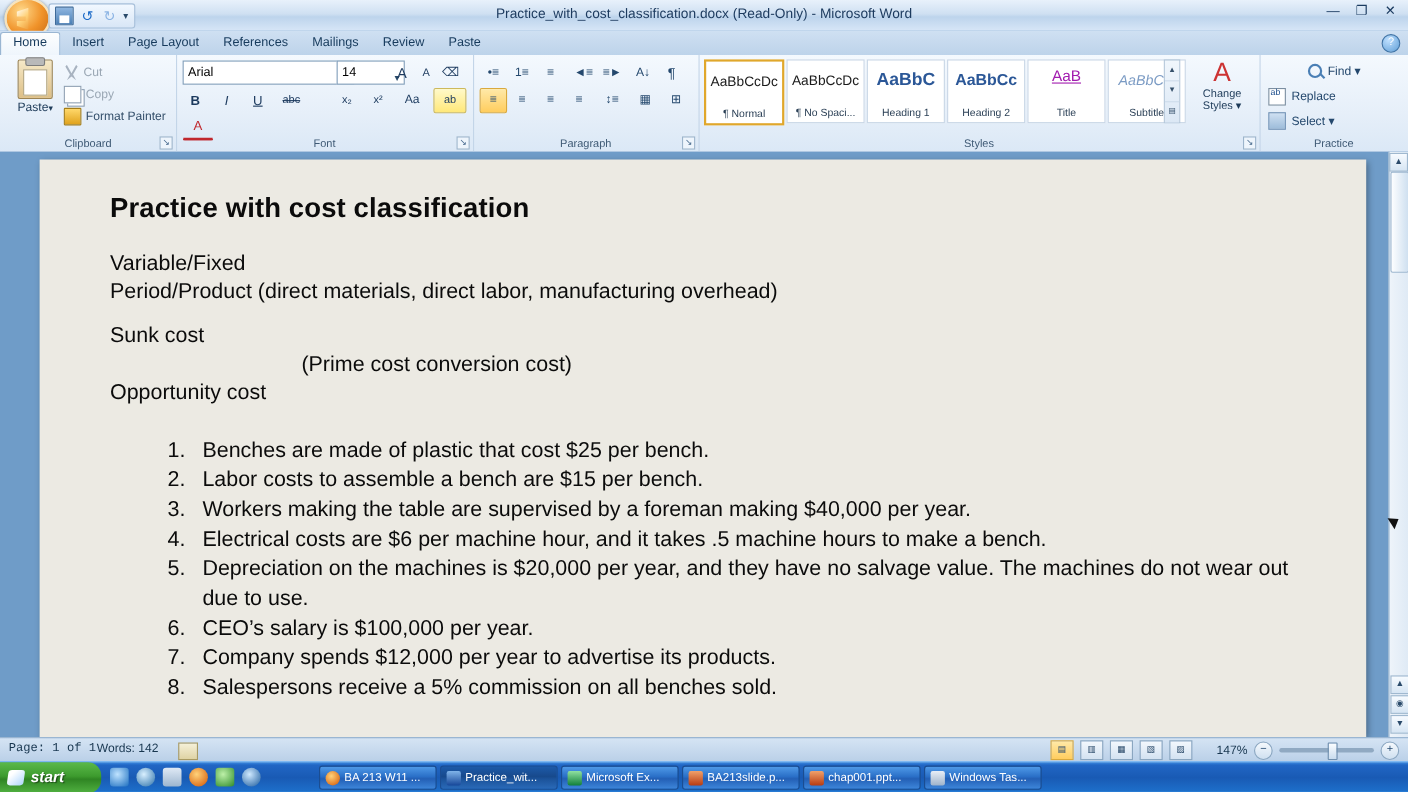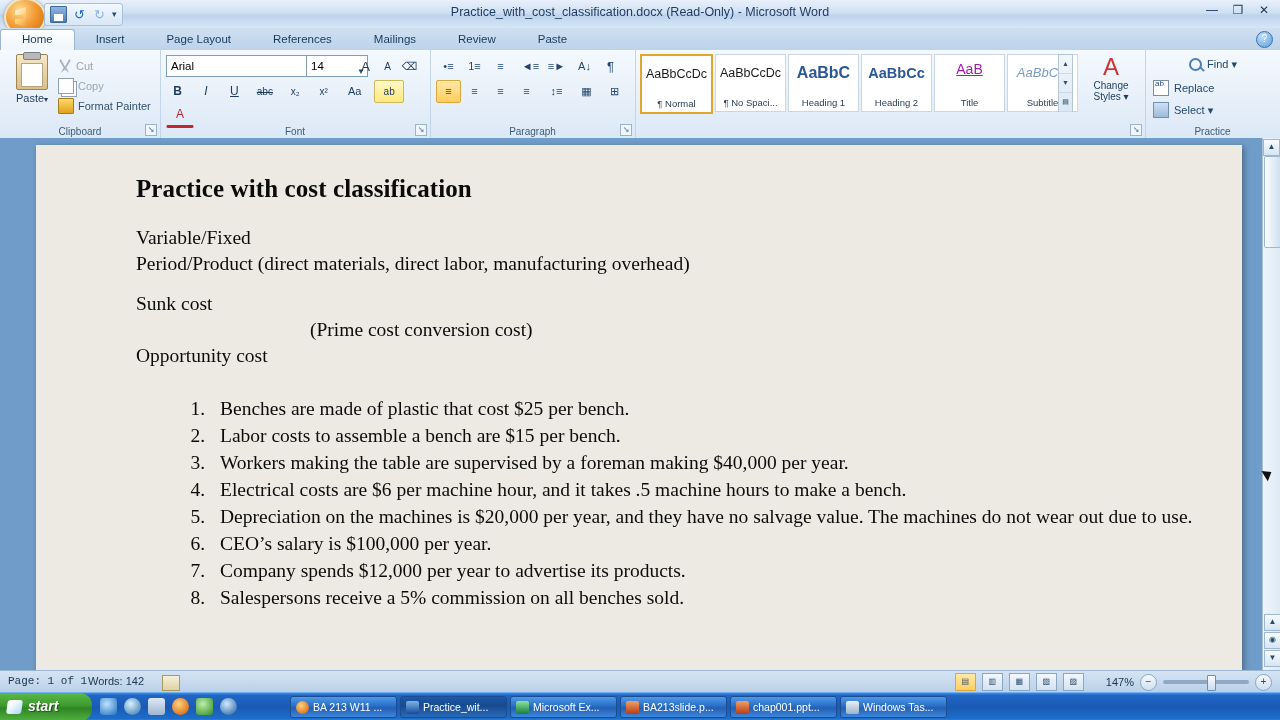--- a/index.html
+++ b/index.html
@@ -51,21 +51,21 @@
     clip-path:polygon(0 18%,55% 0,55% 100%,0 82%,0 60%,42% 60%,42% 40%,0 40%);
   }
 
   
   .tabsbar{
     position:absolute;left:0;top:28px;width:1280px;height:22px;
     background:linear-gradient(180deg,#cfe0f2,#bdd3ea);
     border-bottom:1px solid #9ab6d2;
   }
   .tab{
-    position:relative;float:left;height:21px;line-height:21px;padding:0 21px;margin-top:1px;
+    position:relative;float:left;height:21px;line-height:21px;padding:0 11px;margin-top:1px;
     font-size:11.5px;color:#163a5c;cursor:default;
   }
   .tab.active{
     background:linear-gradient(180deg,#fdfefe,#eef5fc);
     border:1px solid #9ab6d2;border-bottom:none;border-radius:3px 3px 0 0;
     line-height:19px;
   }
   .help-ico{
     position:absolute;right:7px;top:3px;width:15px;height:15px;border-radius:50%;
     background:radial-gradient(circle at 35% 30%,#bfe0ff,#5f9ed6);
@@ -170,21 +170,21 @@
   .vs-btn{width:15px;height:15px;margin:1px auto;background:linear-gradient(180deg,#f7fbff,#d6e5f3);
     border:1px solid #9fb8cf;font-size:8px;text-align:center;line-height:13px;color:#2a4a6a;}
   .vs-thumb{position:absolute;left:1px;top:18px;width:15px;height:90px;
     background:linear-gradient(90deg,#fdfeff,#cfe0f0);border:1px solid #9fb8cf;border-radius:2px;}
   .vs-extra{position:absolute;left:1px;bottom:2px;width:15px;}
   .page{
     position:absolute;left:36px;top:7px;width:1206px;height:525px;
     background:#eceae3;box-shadow:2px 2px 6px rgba(0,0,0,.35);
     overflow:hidden;
   }
-  .doc-body{padding:30px 46px 0 100px;color:#0b0b0b;font-family:Liberation Serif, serif;}
+  .doc-body{padding:30px 46px 0 64px;color:#0b0b0b;}
   h1.doc-h1{font-size:25px;font-weight:bold;margin:0 0 22px 0;letter-spacing:.1px;}
   .doc-p{font-size:19.5px;line-height:26px;margin:0;}
   .doc-p.indent{padding-left:174px;}
   .gap{height:26px;}
   ol.doc-list{margin:0;padding-left:74px;font-size:19.5px;line-height:27px;}
   ol.doc-list li{margin:0;padding-left:10px;}
 
   
   .statusbar{
     position:absolute;left:0;top:670px;width:1280px;height:22px;
@@ -308,21 +308,21 @@
       </div>
       <div class="mini-btn" style="left:194px;top:5px;font-size:13px;">A</div>
       <div class="mini-btn" style="left:216px;top:5px;font-size:10px;">A</div>
       <div class="mini-btn" style="left:238px;top:5px;font-size:11px;">⌫</div>
 
       <div class="fg-row2">
         <span class="mini-btn" style="font-weight:bold;width:21px;">B</span>
         <span class="mini-btn" style="font-style:italic;width:21px;">I</span>
         <span class="mini-btn" style="text-decoration:underline;width:21px;">U</span>
         <span class="mini-btn" style="text-decoration:line-through;font-size:10px;width:25px;">abc</span>
-        <span class="mini-btn" style="font-size:10px;width:20px;">x₂</span>
+        <span class="mini-btn" style="font-size:10px;width:20px;margin-left:20px;">x₂</span>
         <span class="mini-btn" style="font-size:10px;width:20px;">x²</span>
         <span class="mini-btn" style="font-size:11px;width:26px;">Aa</span>
         <span class="mini-btn" style="font-size:10px;width:28px;background:linear-gradient(180deg,#fff9c9,#ffe87a);border:1px solid #cdb95c;">ab</span>
         <span class="mini-btn" style="font-size:12px;width:26px;color:#c0272d;border-bottom:3px solid #c0272d;">A</span>
       </div>
       <div class="grp-label">Font</div>
       <div class="grp-dlg">↘</div>
     </div>
 
     <div class="grp" id="g-para">
@@ -376,20 +376,21 @@
       <div class="sgal-scroll">
         <div>▲</div>
         <div>▼</div>
         <div>▤</div>
       </div>
       <div class="change-styles">
         <div class="cs-ico">A</div>
         <div class="cs-label">Change</div>
         <div class="cs-label">Styles ▾</div>
       </div>
+      <div class="grp-label">Styles</div>
       <div class="grp-dlg">↘</div>
     </div>
 
     <div class="grp" id="g-edit">
       <div class="ed-item" style="top:8px;padding-left:36px;">
         <span class="ed-ico find-g"></span>
         <span>Find ▾</span>
       </div>
       <div class="ed-item" style="top:30px;">
         <span class="ed-ico repl-g"></span>

